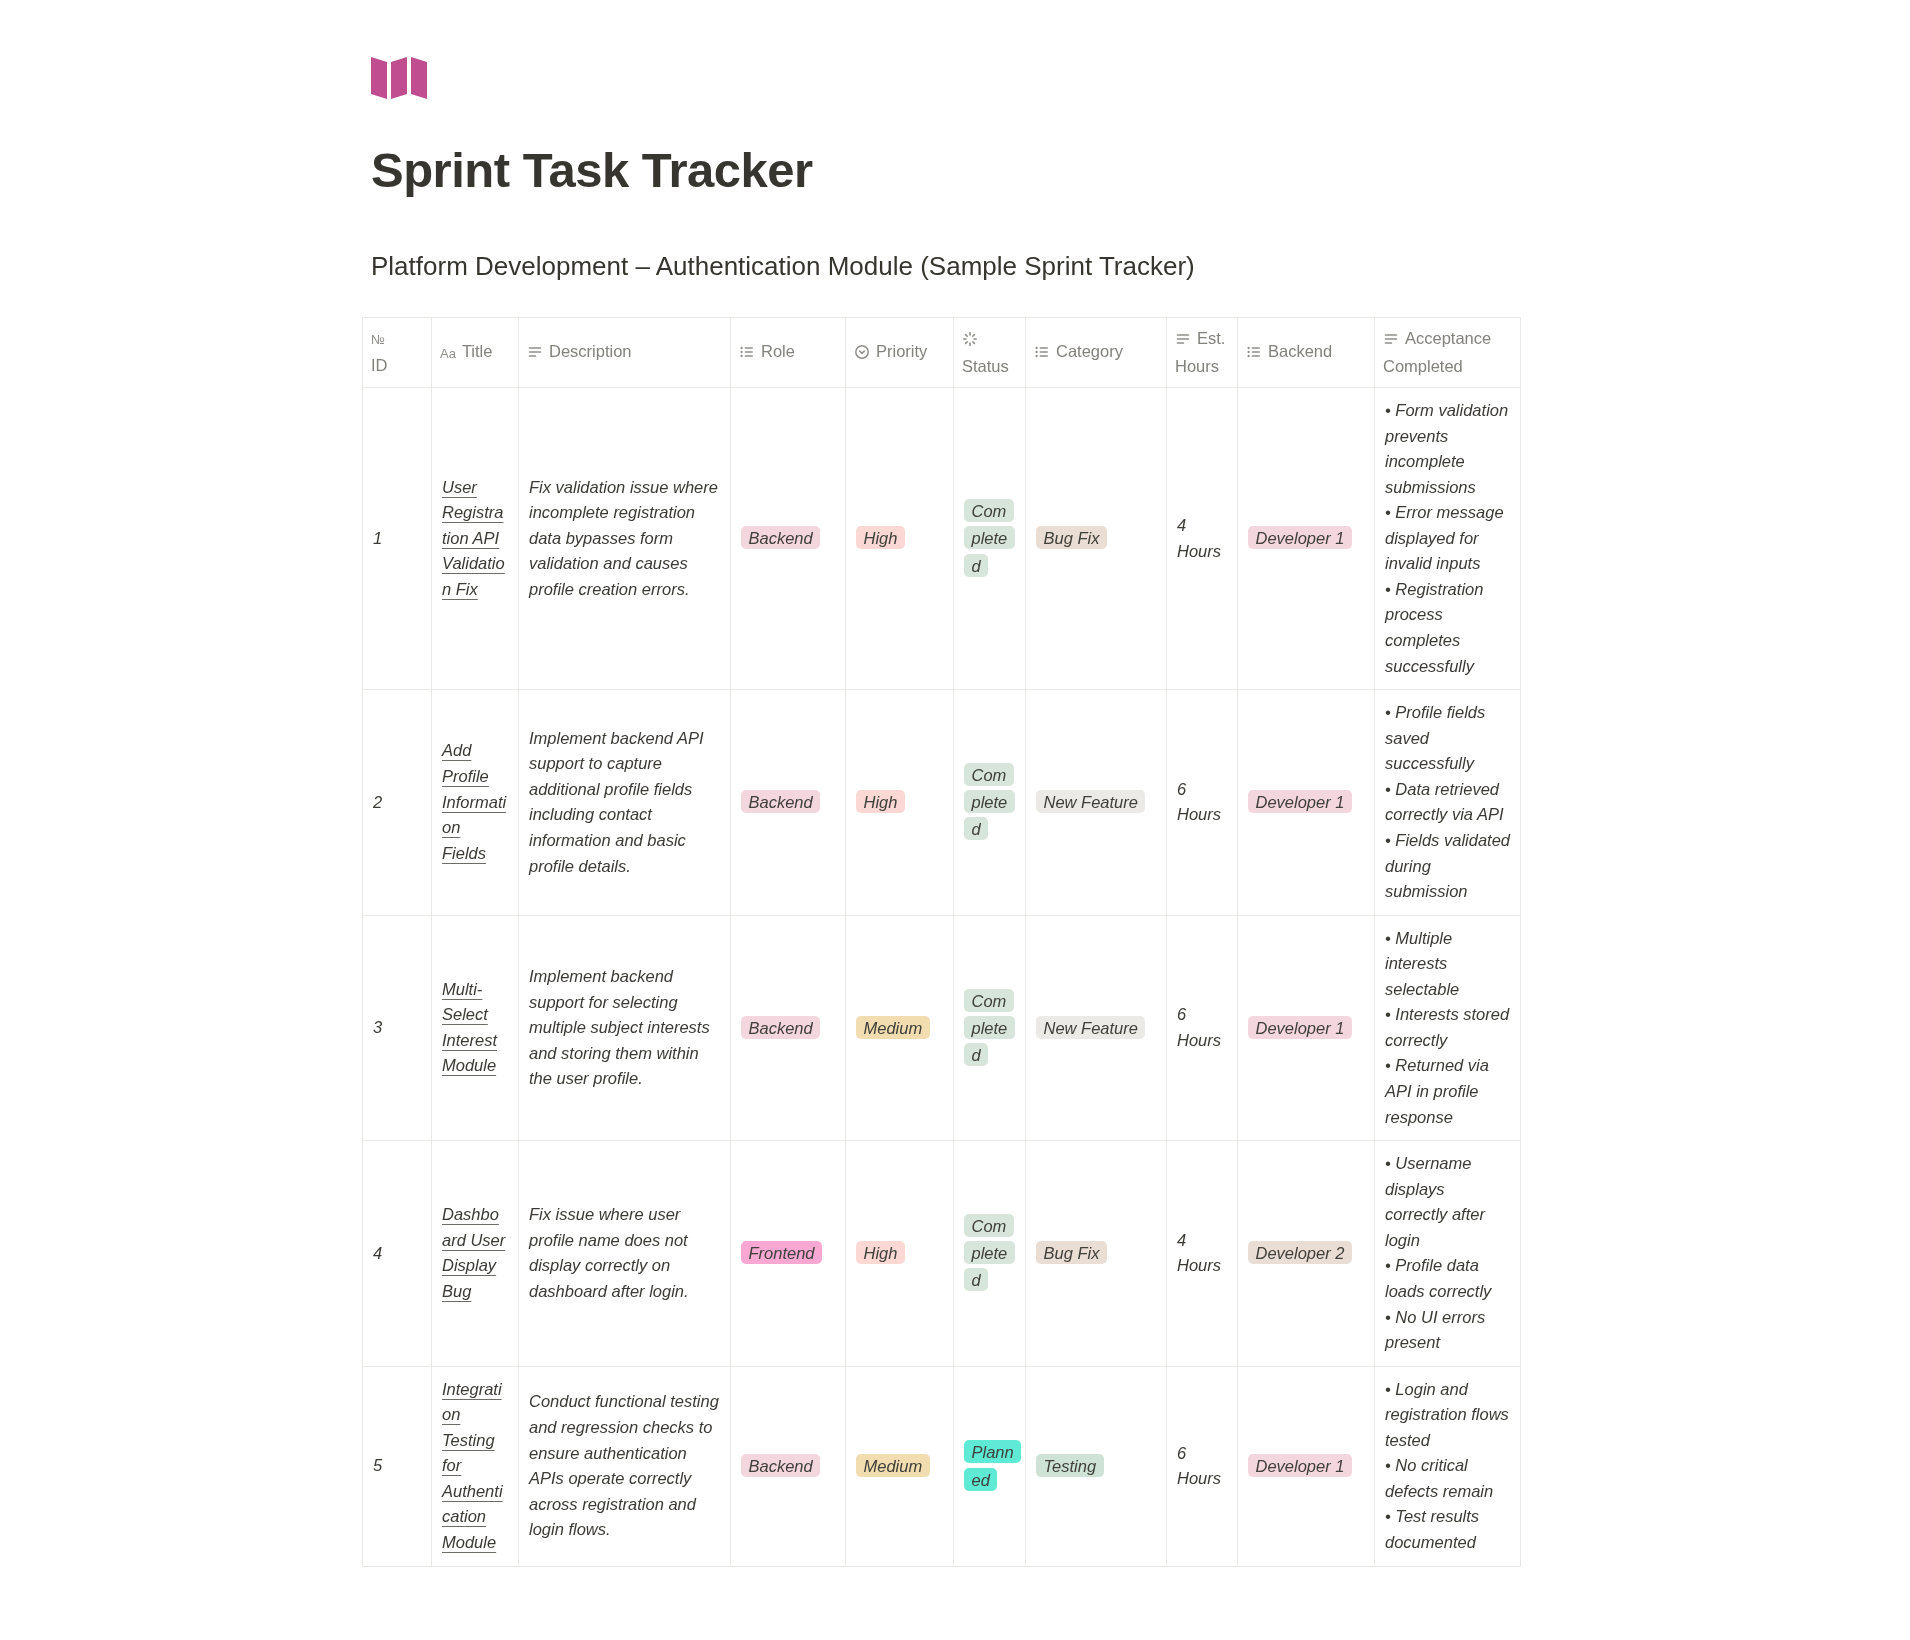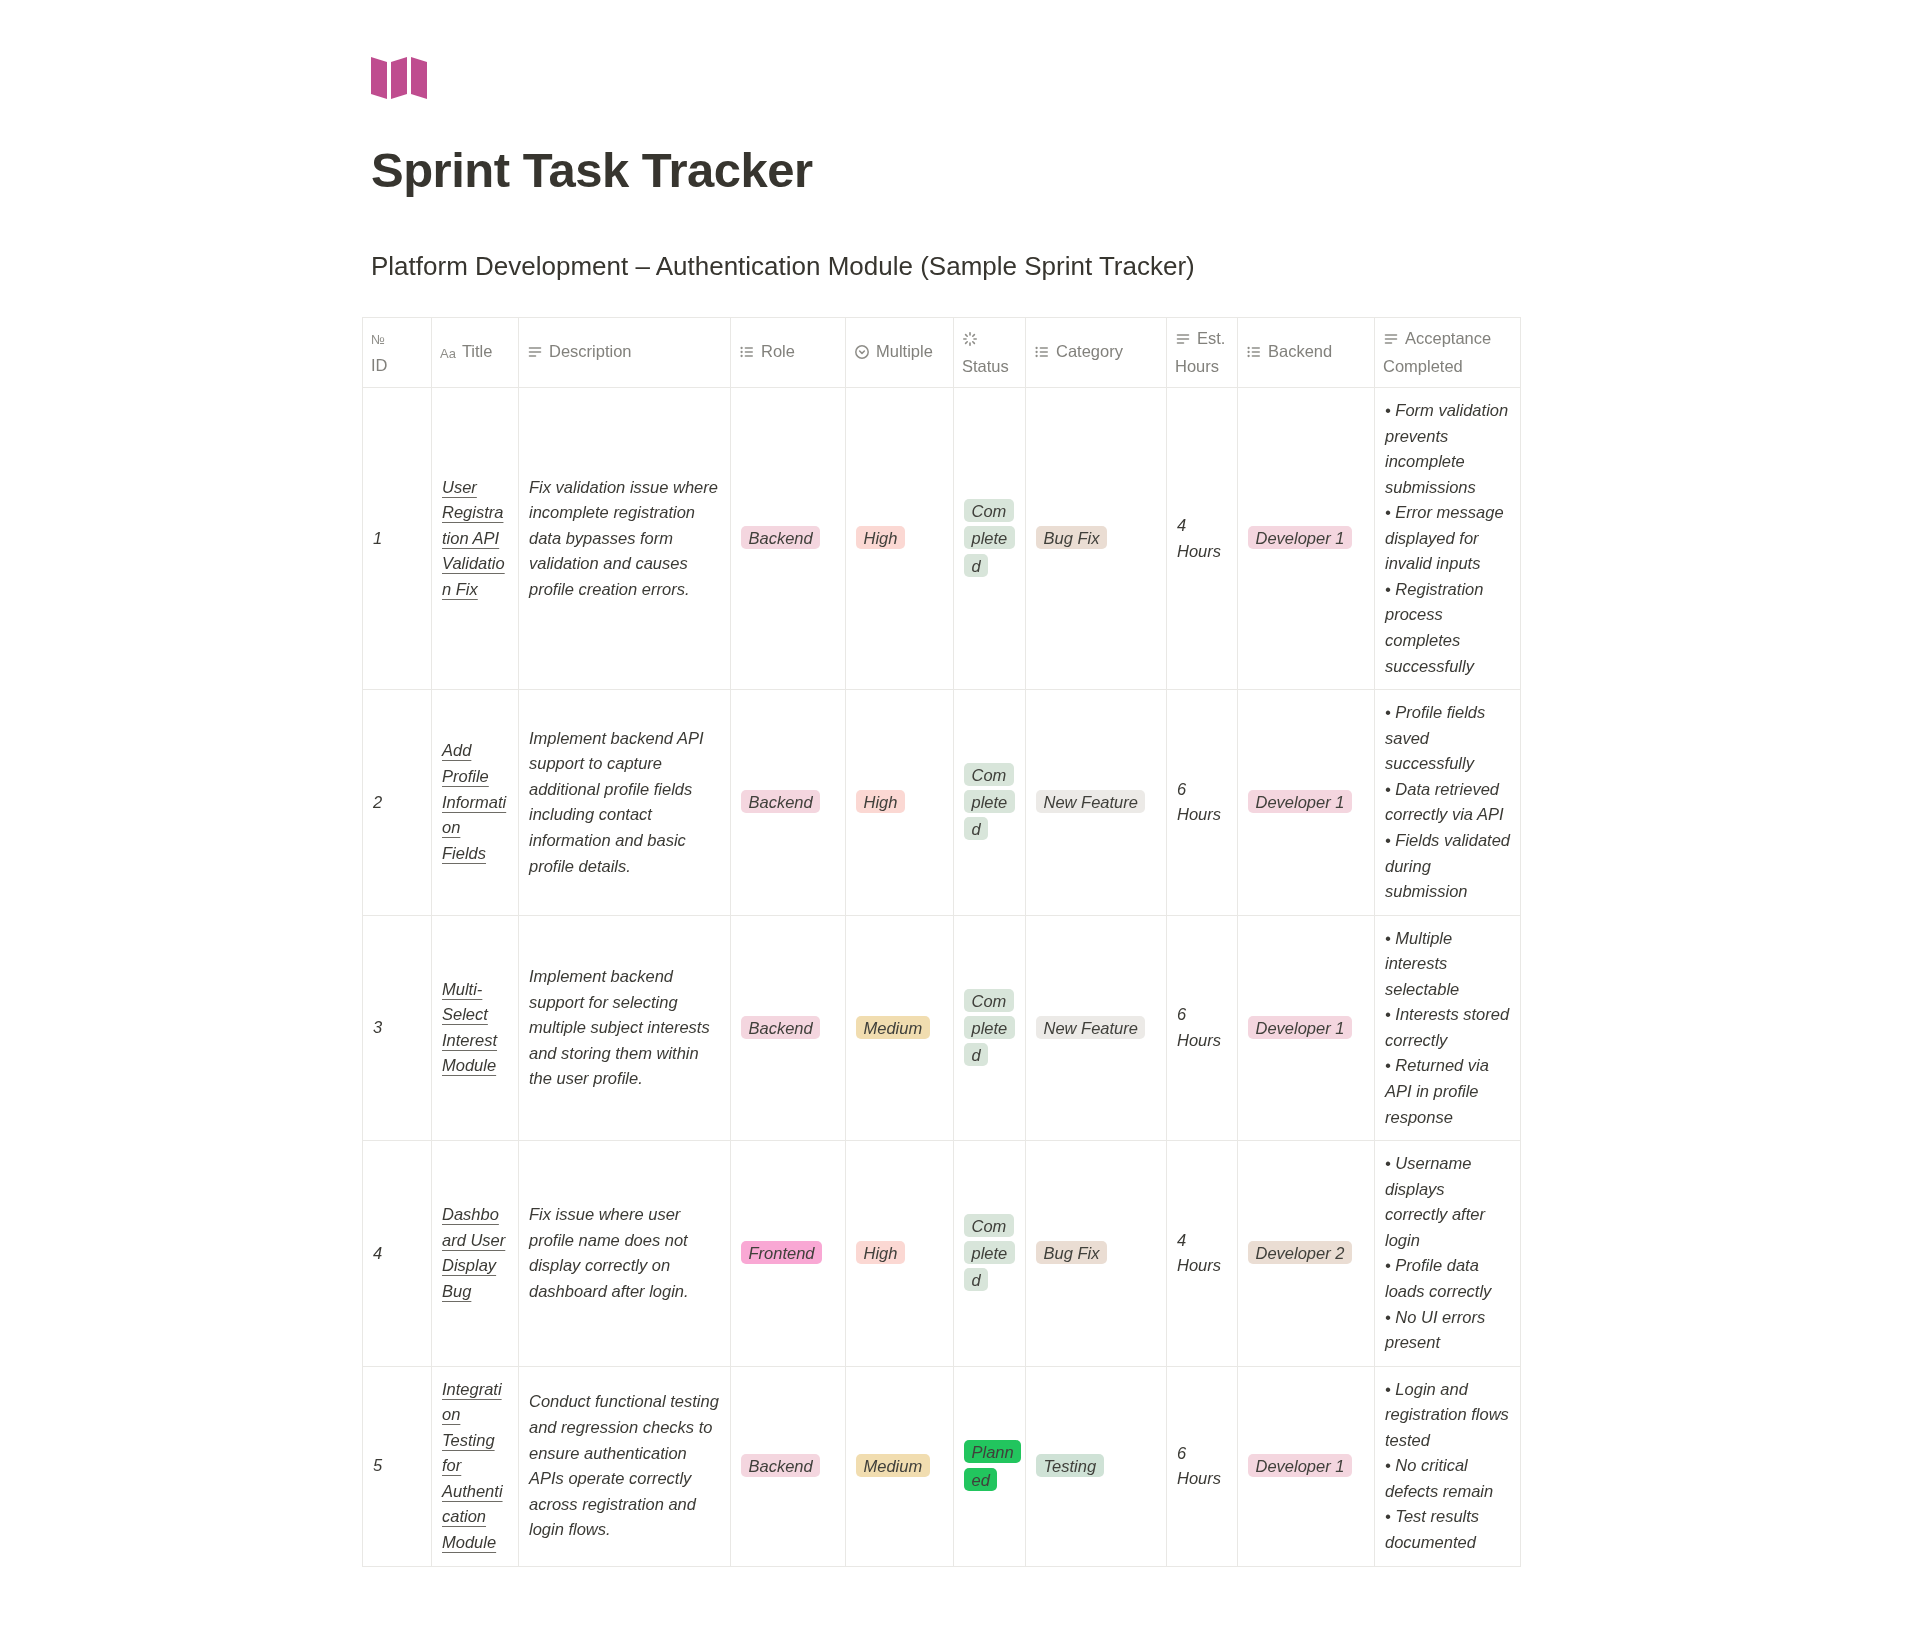--- a/index.html
+++ b/index.html
@@ -138,21 +138,21 @@
                 <circle cx="2.6" cy="4" r="1.15"></circle>
                 <circle cx="2.6" cy="8" r="1.15"></circle>
                 <circle cx="2.6" cy="12" r="1.15"></circle>
                 <rect x="5.6" y="3.2" width="8.4" height="1.6" rx="0.8"></rect>
                 <rect x="5.6" y="7.2" width="8.4" height="1.6" rx="0.8"></rect>
                 <rect x="5.6" y="11.2" width="8.4" height="1.6" rx="0.8"></rect>
               </svg></span><span class="hdr-label">Role</span></th>
           <th class="col-priority"><span class="hdr-icon"><svg width="16" height="16" viewBox="0 0 16 16" fill="none" stroke="currentColor" stroke-width="1.5" stroke-linecap="round" stroke-linejoin="round">
                 <circle cx="8" cy="8" r="6.2"></circle>
                 <path d="M5.6 7l2.4 2.4L10.4 7"></path>
-              </svg></span><span class="hdr-label">Multiple</span></th>
+              </svg></span><span class="hdr-label">Priority</span></th>
           <th class="col-status"><span class="hdr-icon"><svg width="16" height="16" viewBox="0 0 16 16" fill="none" stroke="currentColor" stroke-width="1.6" stroke-linecap="round">
                 <path d="M8 1.8v2.2"></path>
                 <path d="M8 12v2.2"></path>
                 <path d="M1.8 8h2.2"></path>
                 <path d="M12 8h2.2"></path>
                 <path d="M3.6 3.6l1.6 1.6"></path>
                 <path d="M10.8 10.8l1.6 1.6"></path>
                 <path d="M12.4 3.6l-1.6 1.6"></path>
                 <path d="M5.2 10.8l-1.6 1.6"></path>
               </svg></span><span class="hdr-label">Status</span></th>
@@ -244,21 +244,21 @@
             <div class="crit-line">• Profile data loads correctly</div>
             <div class="crit-line">• No UI errors present</div>
           </td>
         </tr>
         <tr>
           <td class="cell cell-id">5</td>
           <td class="cell cell-title"><a class="title-link">Integration Testing for Authentication Module</a></td>
           <td class="cell cell-desc">Conduct functional testing and regression checks to ensure authentication APIs operate correctly across registration and login flows.</td>
           <td class="cell cell-role"><span class="pill" style="background:#f4d6df">Backend</span></td>
           <td class="cell cell-priority"><span class="pill" style="background:#f1ddb0">Medium</span></td>
-          <td class="cell cell-status"><span class="pill" style="background:#22c55e">Planned</span></td>
+          <td class="cell cell-status"><span class="pill" style="background:#5eead4">Planned</span></td>
           <td class="cell cell-category"><span class="pill" style="background:#cfe2d6">Testing</span></td>
           <td class="cell cell-hours">6 Hours</td>
           <td class="cell cell-assignee"><span class="pill" style="background:#f4d6df">Developer 1</span></td>
           <td class="cell cell-acceptance">
             <div class="crit-line">• Login and registration flows tested</div>
             <div class="crit-line">• No critical defects remain</div>
             <div class="crit-line">• Test results documented</div>
           </td>
         </tr>
       </tbody>

